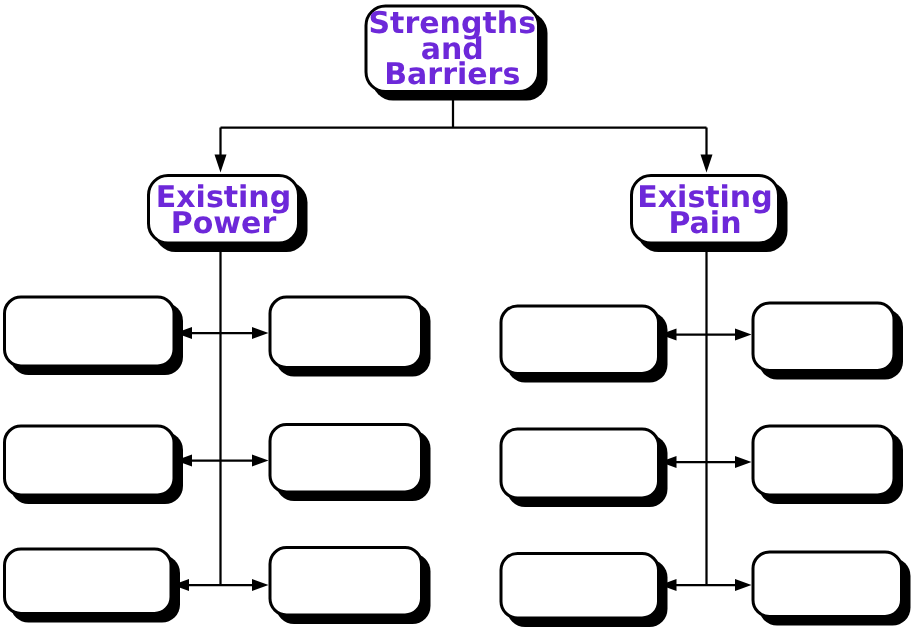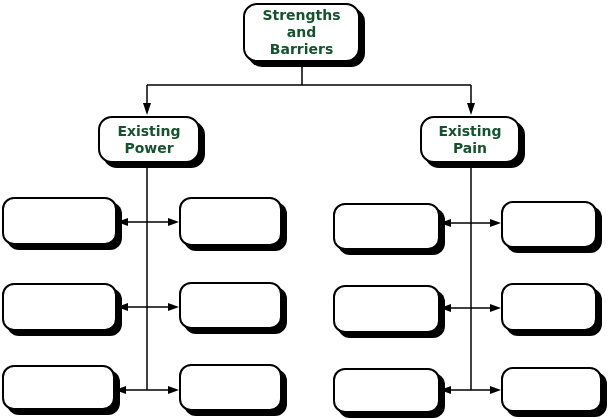--- a/index.html
+++ b/index.html
@@ -28,23 +28,23 @@
     border: 2px solid #000000;
     border-radius: 12px;
     box-shadow: 5px 5px 0 0 #000000;
   }
   .node--labeled {
     display: flex;
     align-items: center;
     justify-content: center;
     text-align: center;
     font-weight: bold;
-    font-size: 14px;
+    font-size: 20px;
     line-height: 17px;
-    color: #14532d;
+    color: #6d28d9;
     border-radius: 14px;
     white-space: pre-line;
   }
 </style>
 </head>
 <body>
 
 <div id="canvas">
   <svg id="connector-svg" viewBox="0 0 608 419" xmlns="http://www.w3.org/2000/svg">
       <line x1="302" y1="62" x2="302" y2="85" stroke="#000000" stroke-width="1.5"></line>

